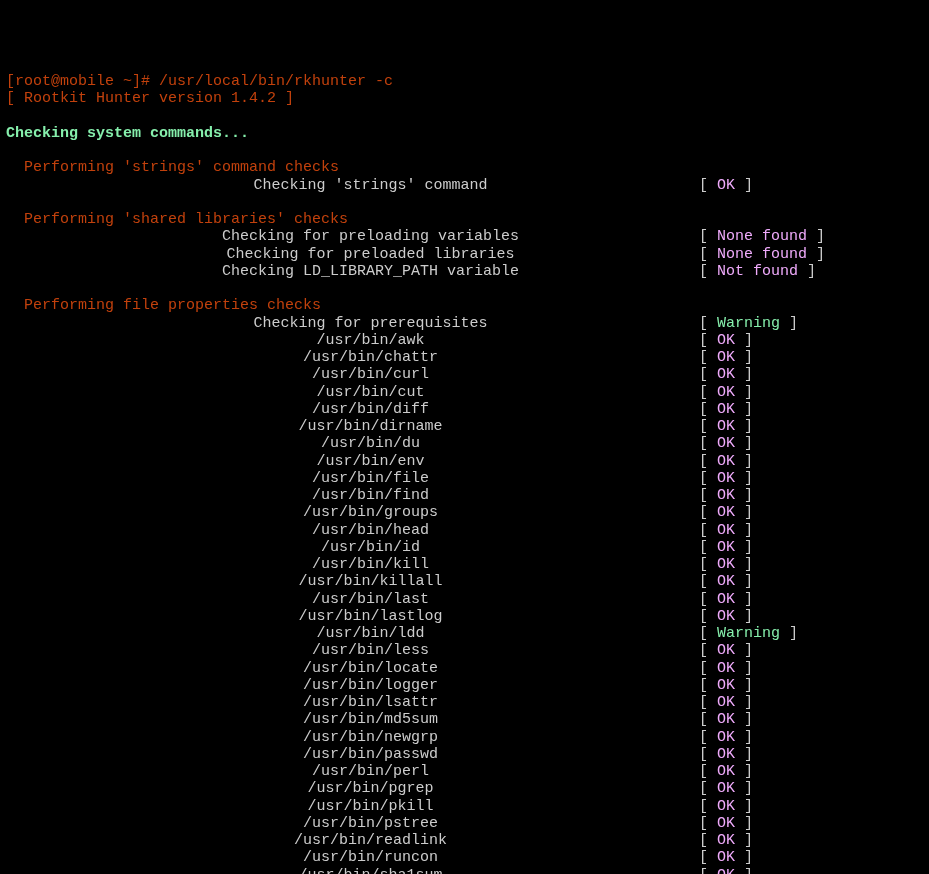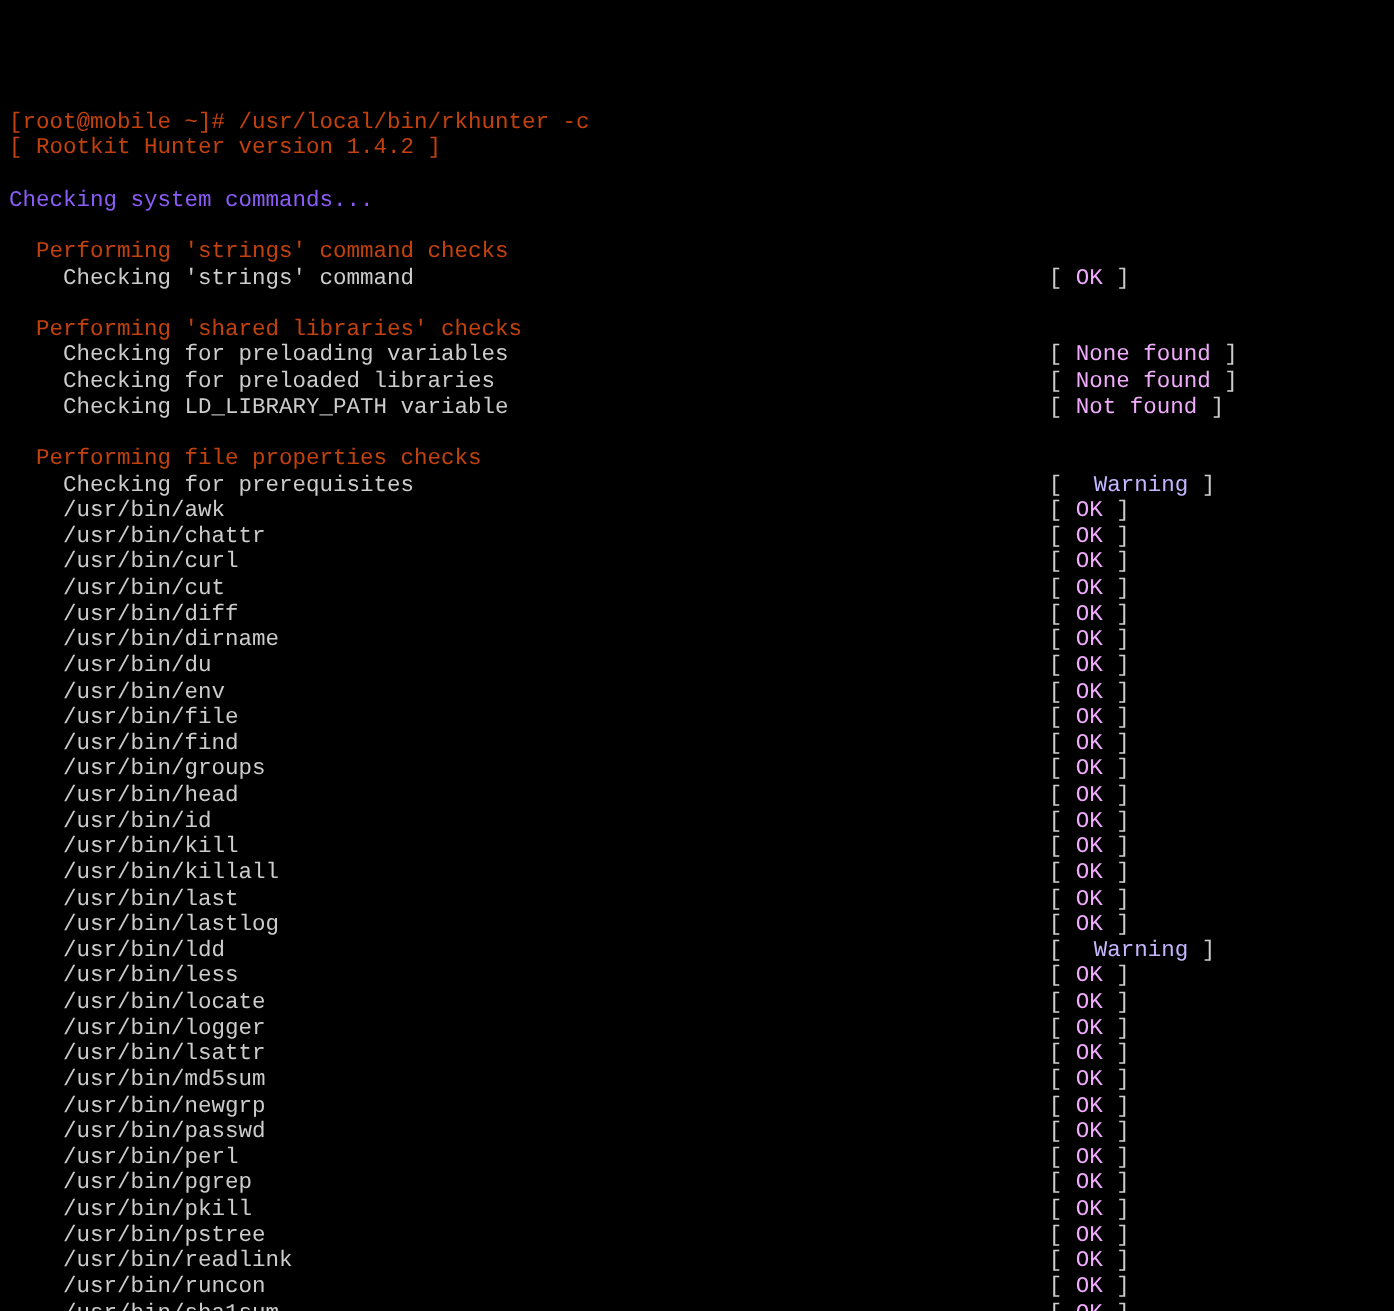--- a/index.html
+++ b/index.html
@@ -9,31 +9,31 @@
     font-size: 15px;
     line-height: 1.15;
     margin: 0;
     padding: 4px 6px;
     width: 929px;
     box-sizing: border-box;
     white-space: pre;
   }
   .row { display: flex; }
   .gray { color: #c2410c; }
-  .yellow { color: #8b5cf6; }
+  .yellow { color: #86efac; font-weight: bold; }
   .green { color: #f0abfc; }
-  .red   { color: #c4b5fd; margin-left: 12px; }
+  .red   { color: #86efac; }
   .indent1 { padding-left: 2ch; }
   .indent2 { padding-left: 4ch; }
   .bracket { color: #cccccc; }
   .status-wrap { display: inline-flex; min-width: 15ch; }
   .lbr { width: 2ch; display:inline-block; }
   .rbr { display:inline-block; padding-left: 1ch; }
   .spacer { height: 1.15em; }
-  .left-block { width: 73ch; }
+  .left-block { width: 73ch; text-align: center; }
 </style>
 </head>
 <body>
 
 
 
 <div id="terminal"><div class="gray">[root@mobile ~]# /usr/local/bin/rkhunter -c</div><div class="gray">[ Rootkit Hunter version 1.4.2 ]</div><div class="spacer"></div><div class="yellow">Checking system commands...</div><div class="spacer"></div><div class="indent1 gray">Performing 'strings' command checks</div><div class="row"><span class="indent2 left-block">Checking 'strings' command</span><span class="status-wrap"><span class="lbr bracket">[</span><span class="green">OK</span><span class="rbr bracket">]</span></span></div><div class="spacer"></div><div class="indent1 gray">Performing 'shared libraries' checks</div><div class="row"><span class="indent2 left-block">Checking for preloading variables</span><span class="status-wrap"><span class="lbr bracket">[</span><span class="green">None found</span><span class="rbr bracket">]</span></span></div><div class="row"><span class="indent2 left-block">Checking for preloaded libraries</span><span class="status-wrap"><span class="lbr bracket">[</span><span class="green">None found</span><span class="rbr bracket">]</span></span></div><div class="row"><span class="indent2 left-block">Checking LD_LIBRARY_PATH variable</span><span class="status-wrap"><span class="lbr bracket">[</span><span class="green">Not found</span><span class="rbr bracket">]</span></span></div><div class="spacer"></div><div class="indent1 gray">Performing file properties checks</div><div class="row"><span class="indent2 left-block">Checking for prerequisites</span><span class="status-wrap"><span class="lbr bracket">[</span><span class="red">Warning</span><span class="rbr bracket">]</span></span></div><div class="row"><span class="indent2 left-block">/usr/bin/awk</span><span class="status-wrap"><span class="lbr bracket">[</span><span class="green">OK</span><span class="rbr bracket">]</span></span></div><div class="row"><span class="indent2 left-block">/usr/bin/chattr</span><span class="status-wrap"><span class="lbr bracket">[</span><span class="green">OK</span><span class="rbr bracket">]</span></span></div><div class="row"><span class="indent2 left-block">/usr/bin/curl</span><span class="status-wrap"><span class="lbr bracket">[</span><span class="green">OK</span><span class="rbr bracket">]</span></span></div><div class="row"><span class="indent2 left-block">/usr/bin/cut</span><span class="status-wrap"><span class="lbr bracket">[</span><span class="green">OK</span><span class="rbr bracket">]</span></span></div><div class="row"><span class="indent2 left-block">/usr/bin/diff</span><span class="status-wrap"><span class="lbr bracket">[</span><span class="green">OK</span><span class="rbr bracket">]</span></span></div><div class="row"><span class="indent2 left-block">/usr/bin/dirname</span><span class="status-wrap"><span class="lbr bracket">[</span><span class="green">OK</span><span class="rbr bracket">]</span></span></div><div class="row"><span class="indent2 left-block">/usr/bin/du</span><span class="status-wrap"><span class="lbr bracket">[</span><span class="green">OK</span><span class="rbr bracket">]</span></span></div><div class="row"><span class="indent2 left-block">/usr/bin/env</span><span class="status-wrap"><span class="lbr bracket">[</span><span class="green">OK</span><span class="rbr bracket">]</span></span></div><div class="row"><span class="indent2 left-block">/usr/bin/file</span><span class="status-wrap"><span class="lbr bracket">[</span><span class="green">OK</span><span class="rbr bracket">]</span></span></div><div class="row"><span class="indent2 left-block">/usr/bin/find</span><span class="status-wrap"><span class="lbr bracket">[</span><span class="green">OK</span><span class="rbr bracket">]</span></span></div><div class="row"><span class="indent2 left-block">/usr/bin/groups</span><span class="status-wrap"><span class="lbr bracket">[</span><span class="green">OK</span><span class="rbr bracket">]</span></span></div><div class="row"><span class="indent2 left-block">/usr/bin/head</span><span class="status-wrap"><span class="lbr bracket">[</span><span class="green">OK</span><span class="rbr bracket">]</span></span></div><div class="row"><span class="indent2 left-block">/usr/bin/id</span><span class="status-wrap"><span class="lbr bracket">[</span><span class="green">OK</span><span class="rbr bracket">]</span></span></div><div class="row"><span class="indent2 left-block">/usr/bin/kill</span><span class="status-wrap"><span class="lbr bracket">[</span><span class="green">OK</span><span class="rbr bracket">]</span></span></div><div class="row"><span class="indent2 left-block">/usr/bin/killall</span><span class="status-wrap"><span class="lbr bracket">[</span><span class="green">OK</span><span class="rbr bracket">]</span></span></div><div class="row"><span class="indent2 left-block">/usr/bin/last</span><span class="status-wrap"><span class="lbr bracket">[</span><span class="green">OK</span><span class="rbr bracket">]</span></span></div><div class="row"><span class="indent2 left-block">/usr/bin/lastlog</span><span class="status-wrap"><span class="lbr bracket">[</span><span class="green">OK</span><span class="rbr bracket">]</span></span></div><div class="row"><span class="indent2 left-block">/usr/bin/ldd</span><span class="status-wrap"><span class="lbr bracket">[</span><span class="red">Warning</span><span class="rbr bracket">]</span></span></div><div class="row"><span class="indent2 left-block">/usr/bin/less</span><span class="status-wrap"><span class="lbr bracket">[</span><span class="green">OK</span><span class="rbr bracket">]</span></span></div><div class="row"><span class="indent2 left-block">/usr/bin/locate</span><span class="status-wrap"><span class="lbr bracket">[</span><span class="green">OK</span><span class="rbr bracket">]</span></span></div><div class="row"><span class="indent2 left-block">/usr/bin/logger</span><span class="status-wrap"><span class="lbr bracket">[</span><span class="green">OK</span><span class="rbr bracket">]</span></span></div><div class="row"><span class="indent2 left-block">/usr/bin/lsattr</span><span class="status-wrap"><span class="lbr bracket">[</span><span class="green">OK</span><span class="rbr bracket">]</span></span></div><div class="row"><span class="indent2 left-block">/usr/bin/md5sum</span><span class="status-wrap"><span class="lbr bracket">[</span><span class="green">OK</span><span class="rbr bracket">]</span></span></div><div class="row"><span class="indent2 left-block">/usr/bin/newgrp</span><span class="status-wrap"><span class="lbr bracket">[</span><span class="green">OK</span><span class="rbr bracket">]</span></span></div><div class="row"><span class="indent2 left-block">/usr/bin/passwd</span><span class="status-wrap"><span class="lbr bracket">[</span><span class="green">OK</span><span class="rbr bracket">]</span></span></div><div class="row"><span class="indent2 left-block">/usr/bin/perl</span><span class="status-wrap"><span class="lbr bracket">[</span><span class="green">OK</span><span class="rbr bracket">]</span></span></div><div class="row"><span class="indent2 left-block">/usr/bin/pgrep</span><span class="status-wrap"><span class="lbr bracket">[</span><span class="green">OK</span><span class="rbr bracket">]</span></span></div><div class="row"><span class="indent2 left-block">/usr/bin/pkill</span><span class="status-wrap"><span class="lbr bracket">[</span><span class="green">OK</span><span class="rbr bracket">]</span></span></div><div class="row"><span class="indent2 left-block">/usr/bin/pstree</span><span class="status-wrap"><span class="lbr bracket">[</span><span class="green">OK</span><span class="rbr bracket">]</span></span></div><div class="row"><span class="indent2 left-block">/usr/bin/readlink</span><span class="status-wrap"><span class="lbr bracket">[</span><span class="green">OK</span><span class="rbr bracket">]</span></span></div><div class="row"><span class="indent2 left-block">/usr/bin/runcon</span><span class="status-wrap"><span class="lbr bracket">[</span><span class="green">OK</span><span class="rbr bracket">]</span></span></div><div class="row"><span class="indent2 left-block">/usr/bin/sha1sum</span><span class="status-wrap"><span class="lbr bracket">[</span><span class="green">OK</span><span class="rbr bracket">]</span></span></div></div>
 
 
 

